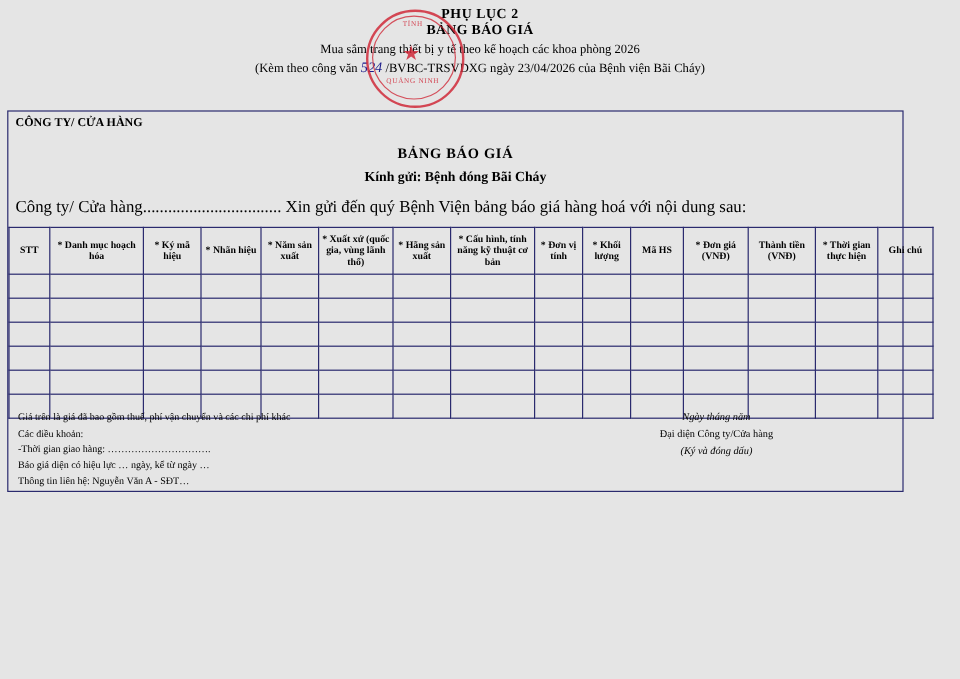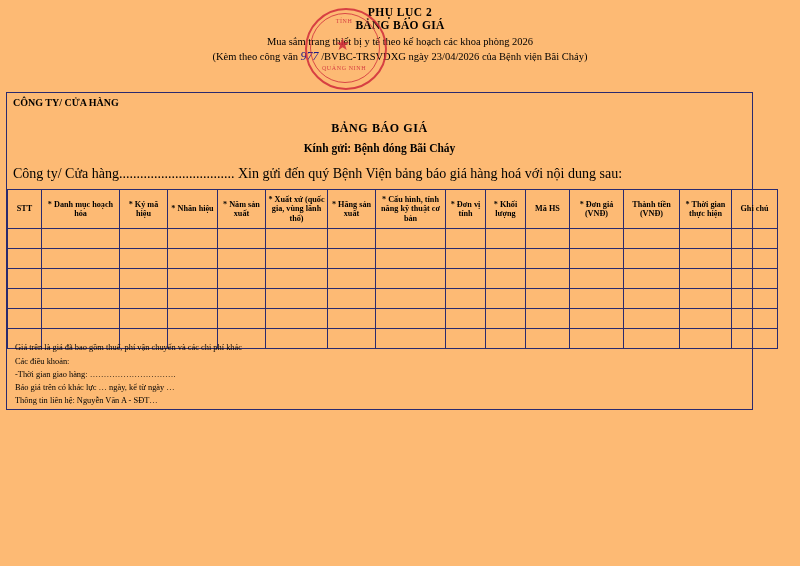--- a/index.html
+++ b/index.html
@@ -8,21 +8,21 @@
     background: #ffffff;
   }
   body {
     font-family: "Liberation Serif", serif;
     color: #000;
   }
   .page {
     position: relative;
     width: 800px;
     height: 566px;
-    background: #fdba74;
+    background: #e5e5e5;
     overflow: hidden;
   }
 
   
   .header {
     position: absolute;
     left: 0;
     top: 6px;
     width: 800px;
     text-align: center;
@@ -190,21 +190,21 @@
 <body>
 
 <div class="page">
 
   <div class="header">
     <div class="line1">PHỤ LỤC 2</div>
     <div class="line2">BẢNG BÁO GIÁ</div>
     <div class="line3">Mua sắm trang thiết bị y tế theo kế hoạch các khoa phòng 2026</div>
     <div class="line4">
       <span>(Kèm theo công văn</span>
-      <span class="handwrite">977</span>
+      <span class="handwrite">524</span>
       <span>/BVBC-TRSVDXG ngày 23/04/2026 của Bệnh viện Bãi Cháy)</span>
     </div>
   </div>
 
   <div class="stamp">
     <div class="ring"></div>
     <div class="ring2"></div>
     <div class="t-top">TỈNH</div>
     <div class="star">★</div>
     <div class="t-bottom">QUẢNG NINH</div>
@@ -360,18 +360,23 @@
           <td class="body-cell"></td>
           <td class="body-cell"></td>
         </tr>
       </tbody>
     </table>
 
     <div class="notes">
       <div class="n-first">Giá trên là giá đã bao gồm thuế, phí vận chuyển và các chi phí khác</div>
       <div>Các điều khoản:</div>
       <div>-Thời gian giao hàng: ………………………….</div>
-      <div>Báo giá trên có khác lực …  ngày, kể từ ngày …</div>
+      <div>Báo giá diện có hiệu lực …  ngày, kể từ ngày …</div>
       <div>Thông tin liên hệ: Nguyễn Văn A - SĐT…</div>
     </div>
 
+    <div class="sign">
+      <div class="s-italic">Ngày      tháng      năm</div>
+      <div>Đại diện Công ty/Cửa hàng</div>
+      <div class="s-italic">(Ký và đóng dấu)</div>
+    </div>
   </div>
 </div>
 
 </body></html>

